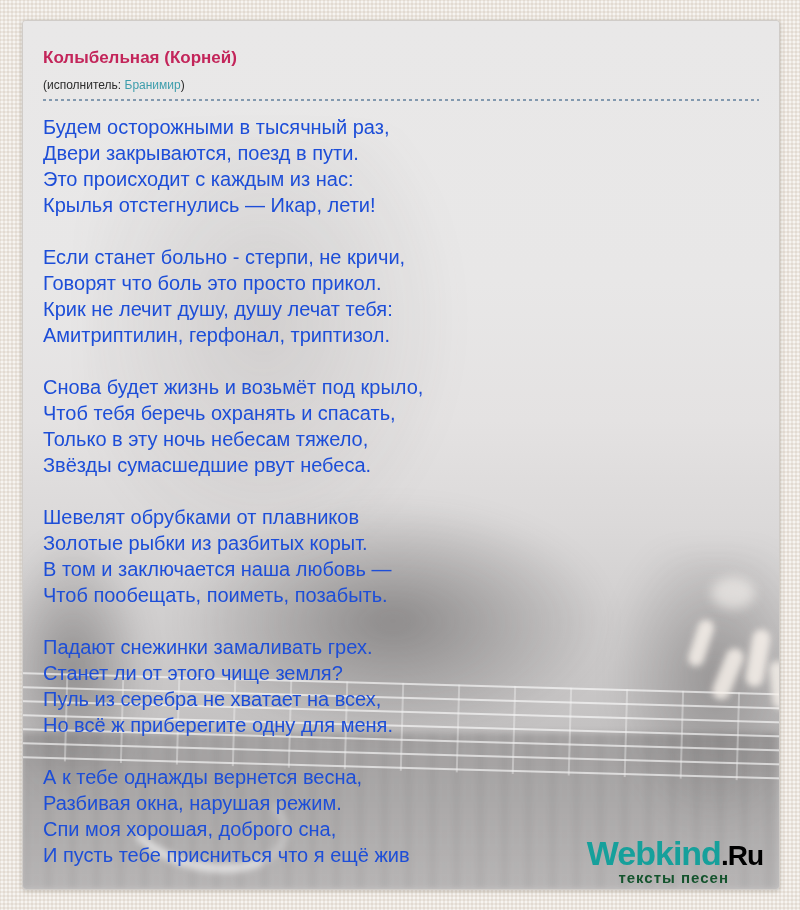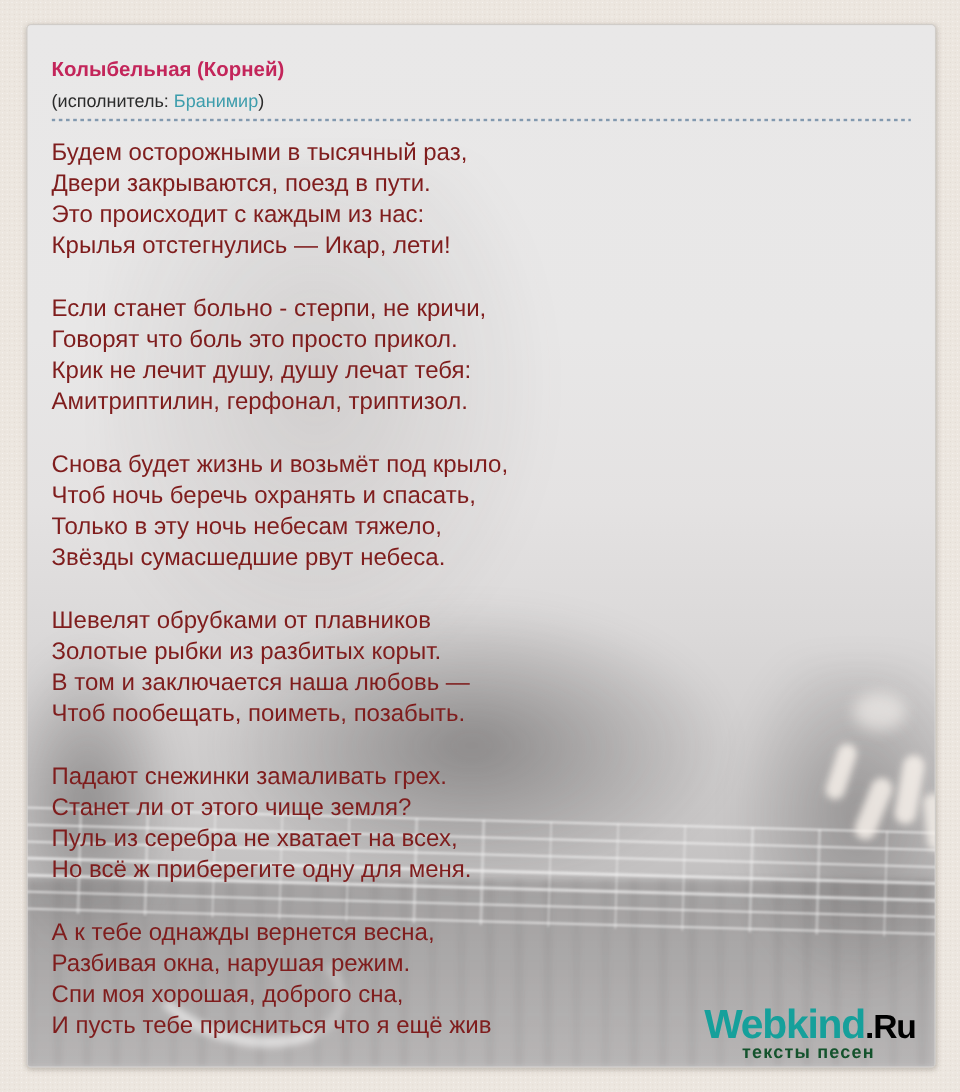--- a/index.html
+++ b/index.html
@@ -57,26 +57,26 @@
     background:rgba(250,244,238,.8);transform:rotate(18deg);filter:blur(3px);}
   .ph-f2{left:696px;top:626px;width:18px;height:54px;border-radius:9px;
     background:rgba(250,244,238,.8);transform:rotate(22deg);filter:blur(3px);}
   .ph-f3{left:726px;top:608px;width:18px;height:58px;border-radius:9px;
     background:rgba(250,244,238,.8);transform:rotate(10deg);filter:blur(3px);}
   .ph-f4{left:748px;top:640px;width:16px;height:48px;border-radius:8px;
     background:rgba(250,244,238,.75);transform:rotate(-6deg);filter:blur(3px);}
   
   .content{position:relative;padding:22px 20px 0 20px;}
   .title{margin:0;font-size:17px;line-height:30px;font-weight:bold;color:#c3255a;}
-  .subtitle{font-size:15px;line-height:20px;color:#2b2b2b;margin-top:2px;}
+  .subtitle{font-size:12px;line-height:20px;color:#2b2b2b;margin-top:2px;}
   .subtitle a{color:#3d9dac;text-decoration:none;cursor:pointer;}
   .separator{height:2px;margin-top:4px;
     background-image:repeating-linear-gradient(90deg,#8299af 0 3px,transparent 3px 6px);
     background-size:6px 1.5px;background-repeat:repeat-x;background-position:0 0;}
-  .lyrics{margin-top:13px;font-size:20px;line-height:26px;color:#7f1d1d;}
+  .lyrics{margin-top:13px;font-size:20px;line-height:26px;color:#1d4ed8;}
   .stanza{margin:0 0 26px 0;}
   
   .logo{position:absolute;right:16px;bottom:4px;text-align:right;line-height:1;}
   .logo-main{font-size:34px;font-weight:bold;letter-spacing:-1px;line-height:32px;white-space:nowrap;}
   .logo-brand{color:#16a09b;}
   .logo-domain{color:#000000;font-size:28px;}
   .logo-tagline{font-size:15px;font-weight:bold;color:#14532d;letter-spacing:1px;
     margin-top:-2px;padding-right:34px;}
 </style>
 </head>
@@ -118,21 +118,21 @@
         <div>Крылья отстегнулись — Икар, лети!</div>
       </div>
       <div class="stanza">
         <div>Если станет больно - стерпи, не кричи,</div>
         <div>Говорят что боль это просто прикол.</div>
         <div>Крик не лечит душу, душу лечат тебя:</div>
         <div>Амитриптилин, герфонал, триптизол.</div>
       </div>
       <div class="stanza">
         <div>Снова будет жизнь и возьмёт под крыло,</div>
-        <div>Чтоб ночь беречь охранять и спасать,</div>
+        <div>Чтоб тебя беречь охранять и спасать,</div>
         <div>Только в эту ночь небесам тяжело,</div>
         <div>Звёзды сумасшедшие рвут небеса.</div>
       </div>
       <div class="stanza">
         <div>Шевелят обрубками от плавников</div>
         <div>Золотые рыбки из разбитых корыт.</div>
         <div>В том и заключается наша любовь —</div>
         <div>Чтоб пообещать, поиметь, позабыть.</div>
       </div>
       <div class="stanza">

